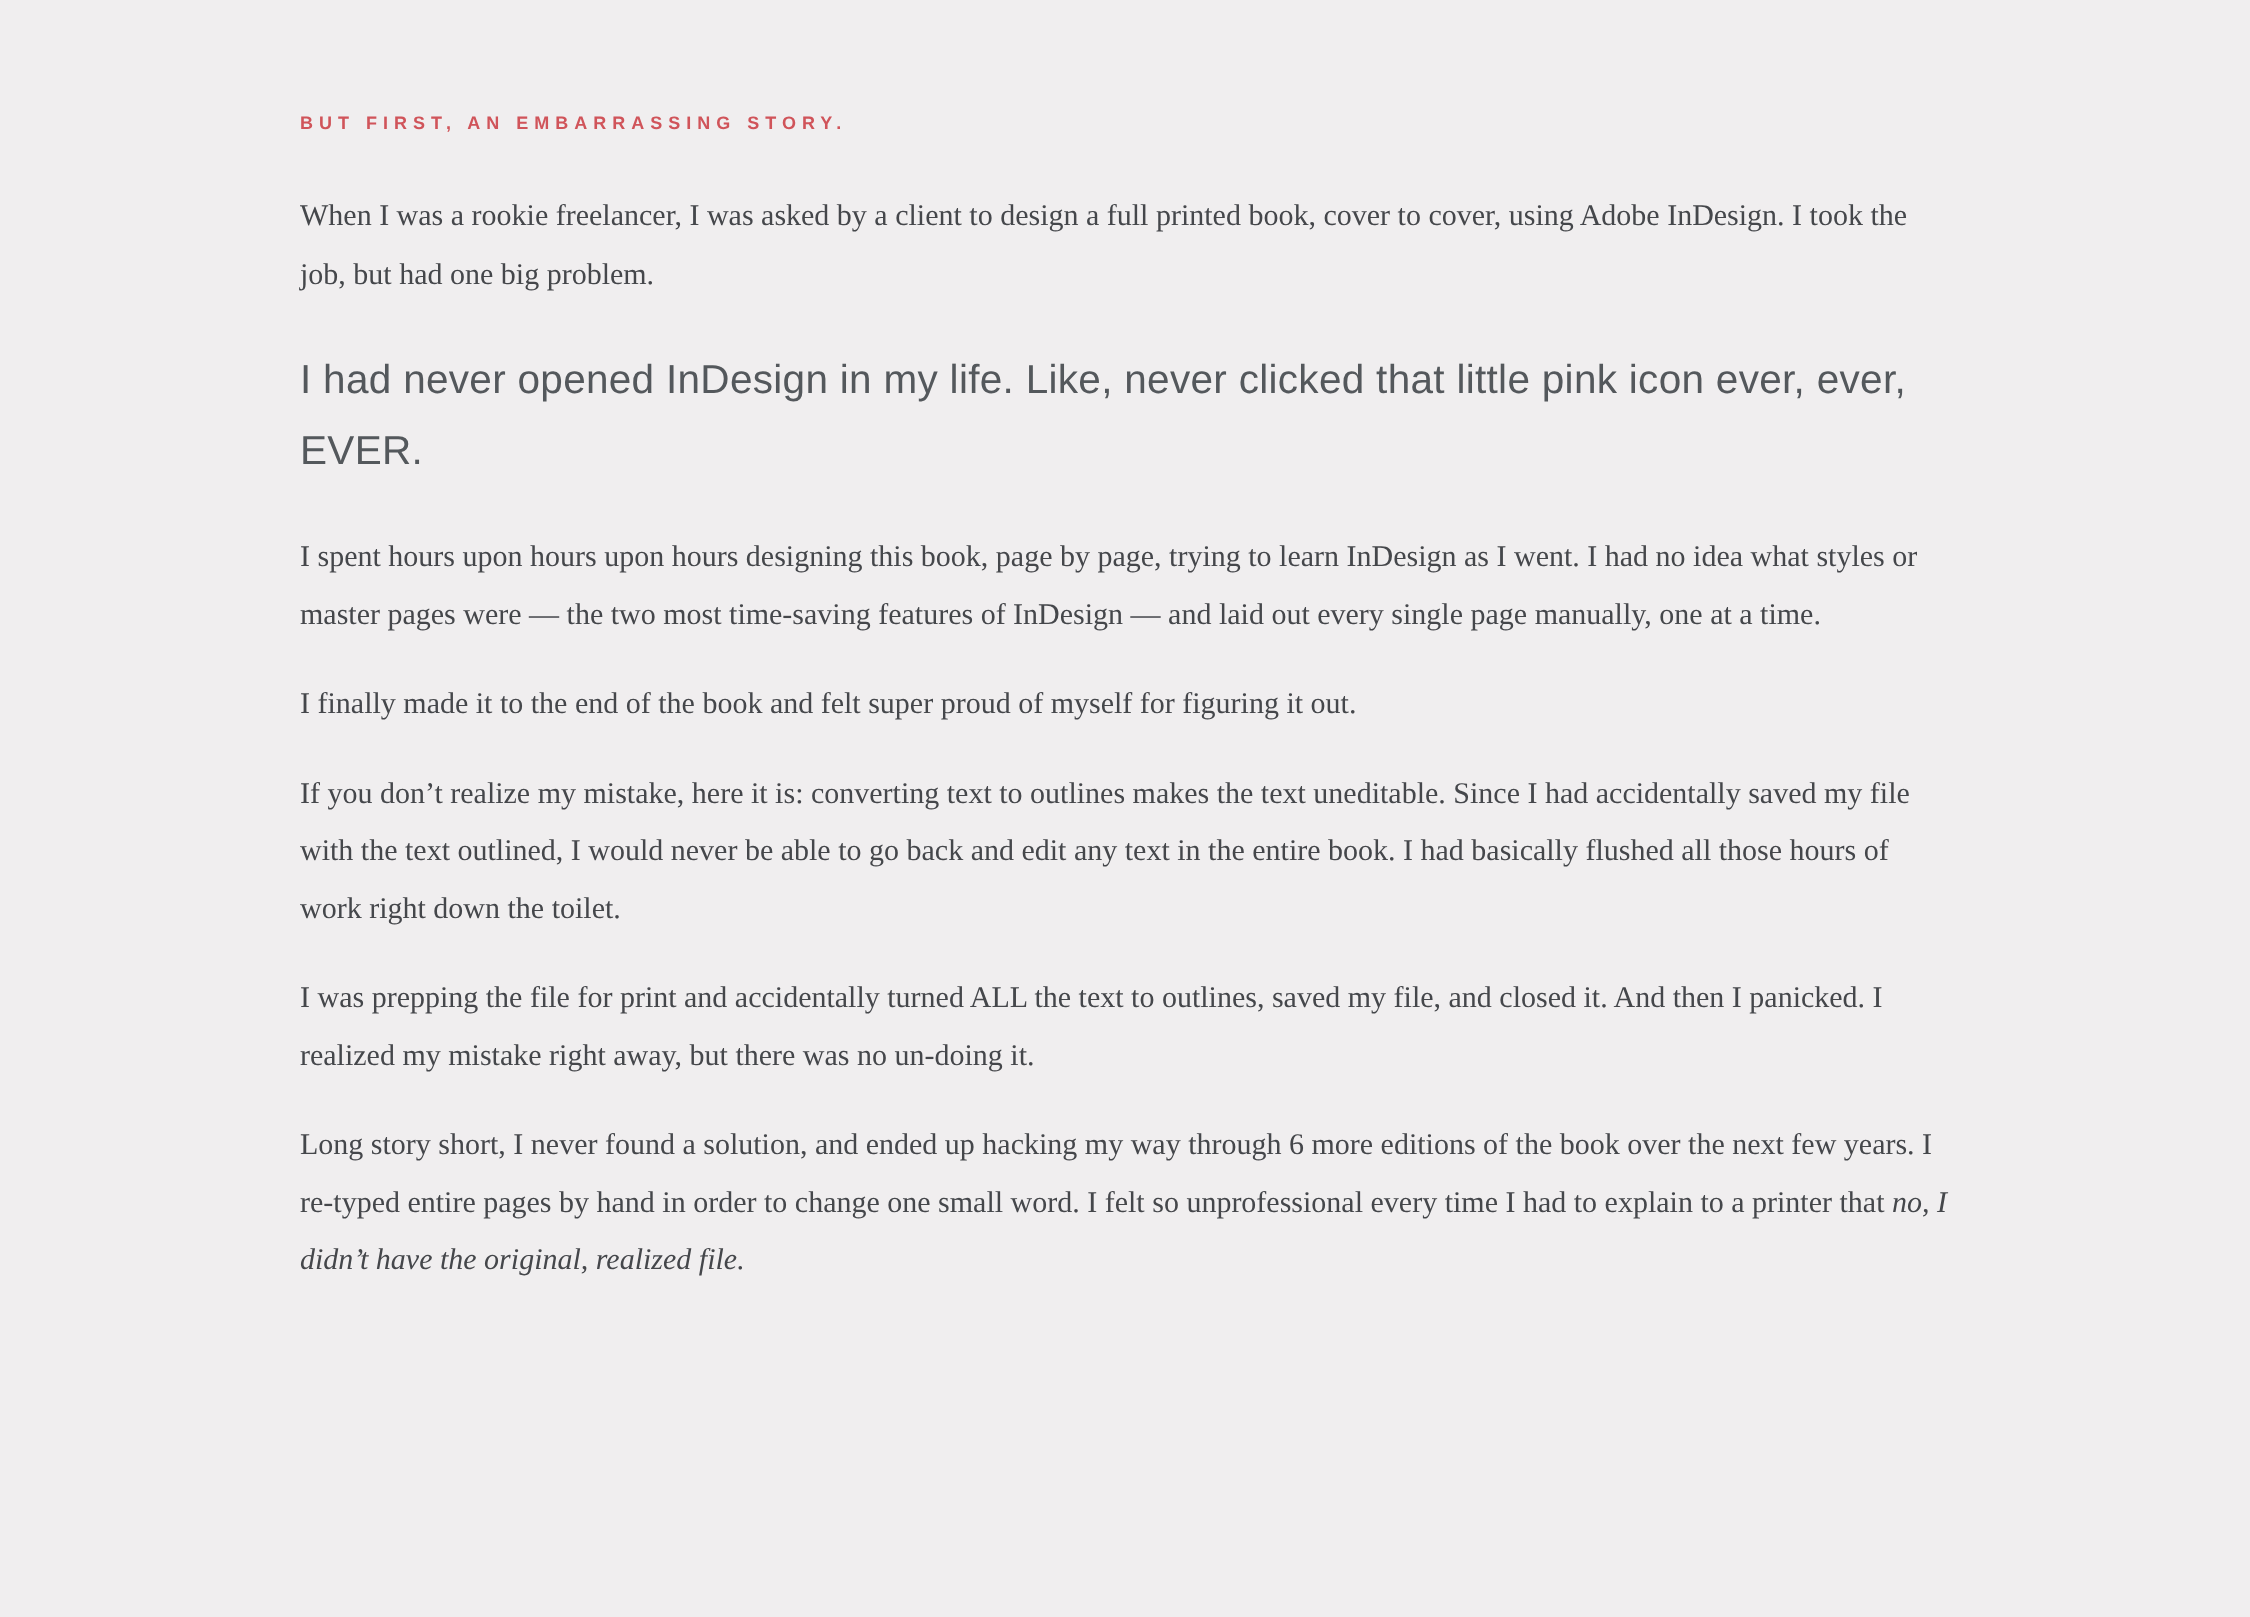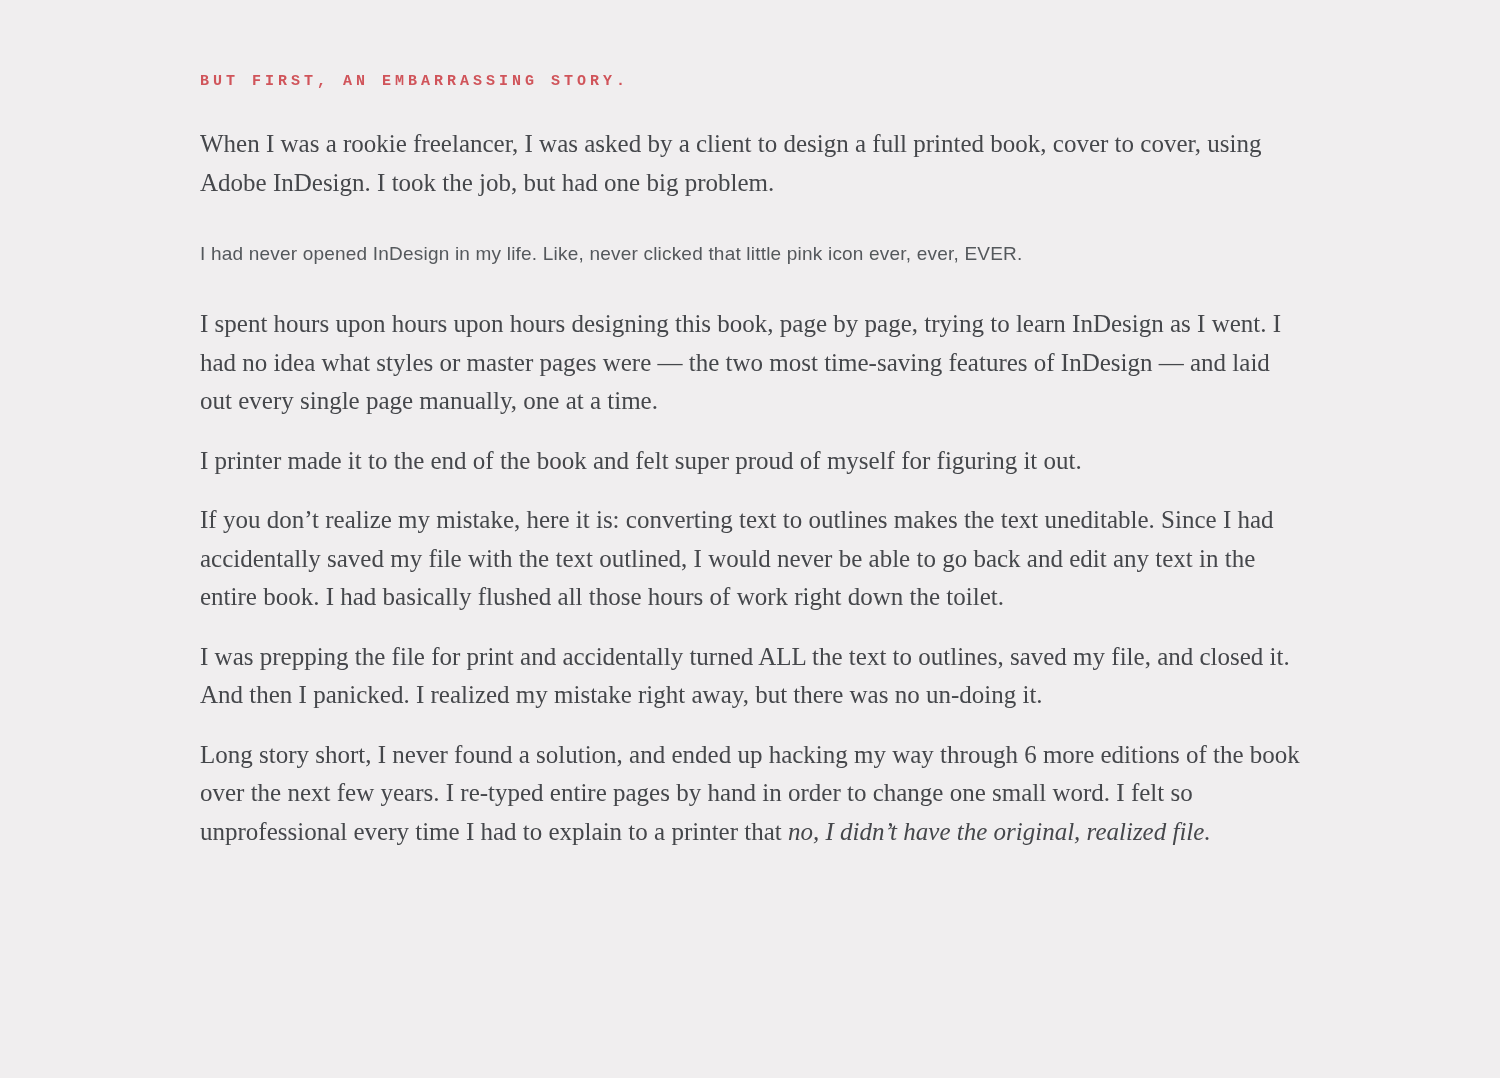--- a/index.html
+++ b/index.html
@@ -12,39 +12,39 @@
     height: 1078px;
     overflow: hidden;
     background: var(--page-bg, #f0eeef);
   }
   .article {
     width: 1100px;
     margin: 0 auto;
     padding-top: 72px;
   }
   .eyebrow {
-    font-family: Liberation Mono, monospace;
+    font-family: Liberation Sans, sans-serif;
     font-weight: 700;
-    font-size: 15px;
+    font-size: 12px;
     line-height: 20px;
     letter-spacing: 4px;
     color: var(--accent, #d0545a);
     margin: 0 0 33px 0;
   }
   .article p {
     font-family: "Liberation Serif", serif;
-    font-size: 25px;
+    font-size: 20px;
     line-height: 38.5px;
     color: var(--body-text, #45474b);
     margin: 0 0 21px 0;
   }
   .article h2 {
     font-family: "Liberation Sans", sans-serif;
     font-weight: 300;
-    font-size: 19px;
+    font-size: 27px;
     line-height: 47px;
     letter-spacing: 0.2px;
     color: var(--heading-text, #54585c);
     margin: 28px 0 28px 0;
   }
   .article em {
     font-style: italic;
   }
 </style>
 </head>
@@ -54,21 +54,21 @@
   <article class="article">
 
     <h3 class="eyebrow">BUT FIRST, AN EMBARRASSING STORY.</h3>
 
     <p>When I was a rookie freelancer, I was asked by a client to design a full printed book, cover to cover, using Adobe InDesign. I took the job, but had one big problem.</p>
 
     <h2>I had never opened InDesign in my life. Like, never clicked that little pink icon ever, ever, EVER.</h2>
 
     <p>I spent hours upon hours upon hours designing this book, page by page, trying to learn InDesign as I went. I had no idea what styles or master pages were — the two most time-saving features of InDesign — and laid out every single page manually, one at a time.</p>
 
-    <p>I printer made it to the end of the book and felt super proud of myself for figuring it out.</p>
+    <p>I finally made it to the end of the book and felt super proud of myself for figuring it out.</p>
 
 
     <p>If you don’t realize my mistake, here it is: converting text to outlines makes the text uneditable. Since I had accidentally saved my file with the text outlined, I would never be able to go back and edit any text in the entire book. I had basically flushed all those hours of work right down the toilet.</p>
 
     <p>I was prepping the file for print and accidentally turned ALL the text to outlines, saved my file, and closed it. And then I panicked. I realized my mistake right away, but there was no un-doing it.</p>
 
     <p><span>Long story short, I never found a solution, and ended up hacking my way through 6 more editions of the book over the next few years. I re-typed entire pages by hand in order to change one small word. I felt so unprofessional every time I had to explain to a printer that </span><em>no, I didn’t have the original, realized file.</em></p>
 
   </article>
 </main>

